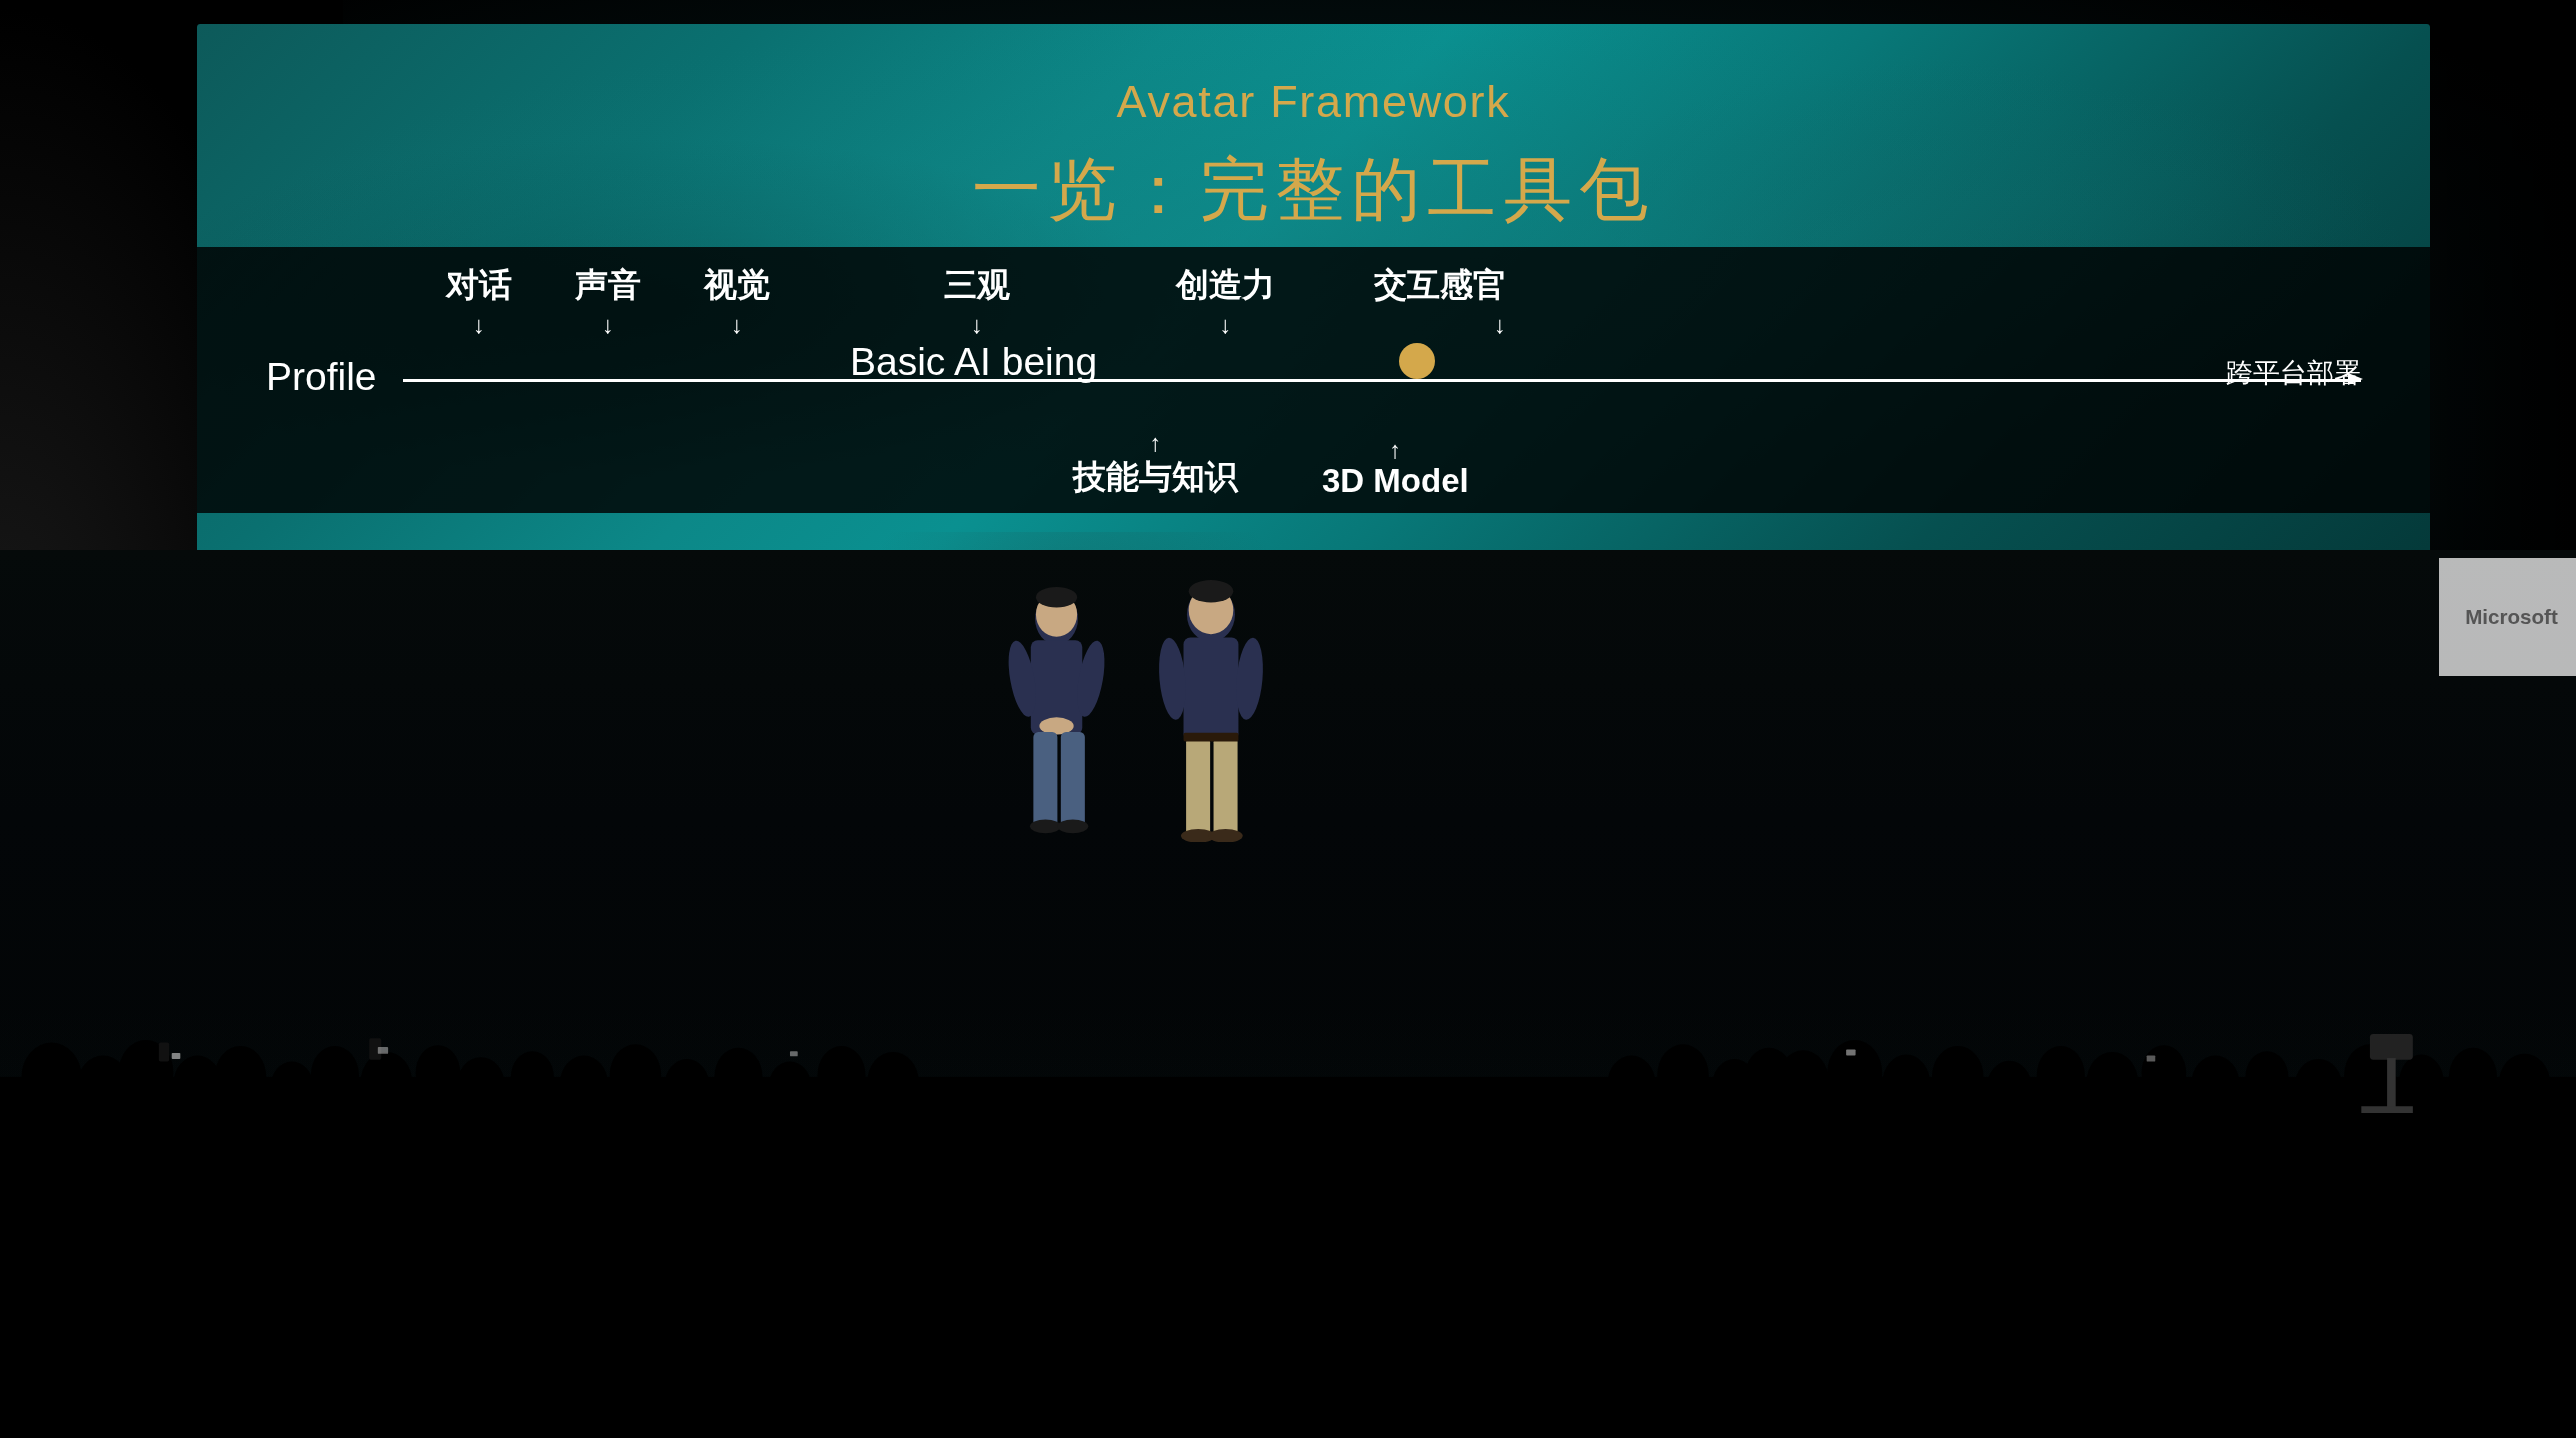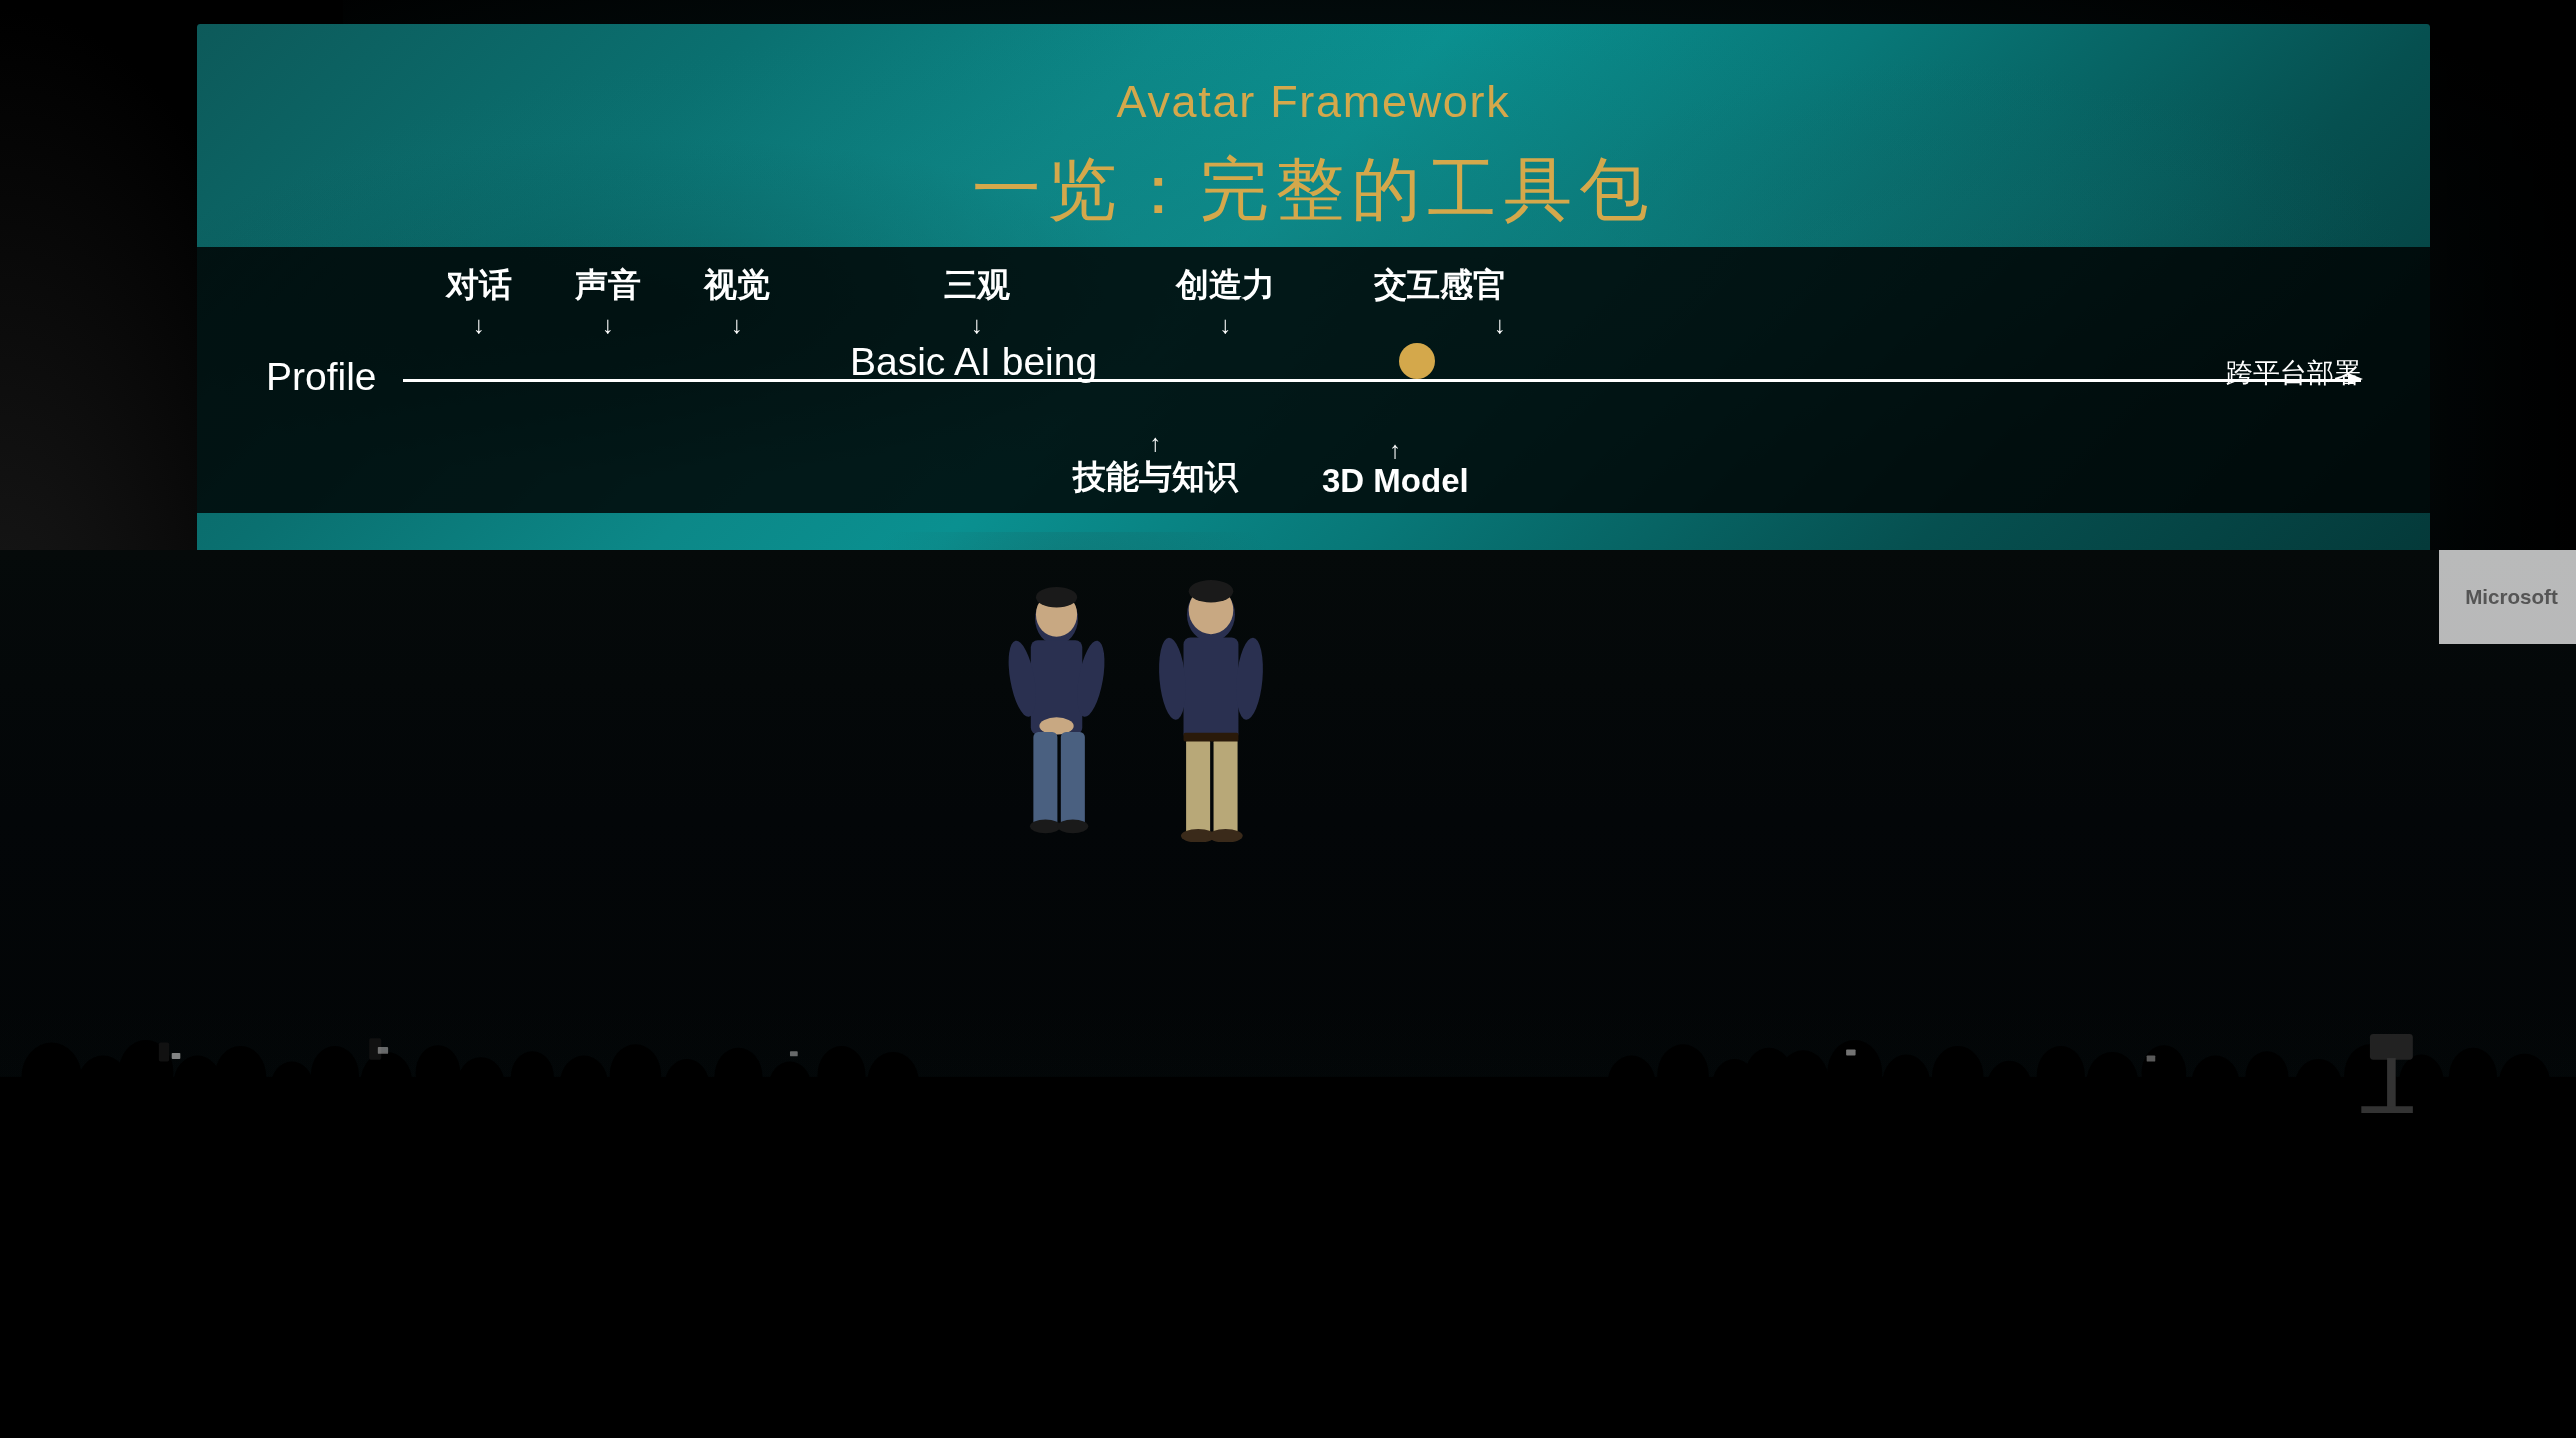--- a/index.html
+++ b/index.html
@@ -435,18 +435,18 @@
       <rect x="440" y="65" width="12" height="8" rx="1" fill="rgba(255,255,255,0.4)"></rect>
       <rect x="2150" y="68" width="11" height="7" rx="1" fill="rgba(255,255,255,0.45)"></rect>
       <rect x="2500" y="75" width="10" height="7" rx="1" fill="rgba(255,255,255,0.35)"></rect>
       <rect x="920" y="70" width="9" height="6" rx="1" fill="rgba(255,255,255,0.4)"></rect>
 
       <rect x="2760" y="50" width="50" height="30" rx="4" fill="#222"></rect>
       <rect x="2780" y="78" width="10" height="60" fill="#333"></rect>
       <line x1="2750" y1="138" x2="2810" y2="138" stroke="#333" stroke-width="8"></line>
     </svg>
 
-    <div style="position:absolute; top:0; right:0; width:137px; height:94px; background:rgba(230,230,230,0.8); display:flex; align-items:center; justify-content:center; font-size:20.6px; color:#555; font-weight:bold;padding-left:8px;">
+    <div style="position:absolute; top:8px; right:0; width:137px; height:118px; background:rgba(230,230,230,0.8); display:flex; align-items:center; justify-content:center; font-size:20.6px; color:#555; font-weight:bold;padding-left:8px;">
       <span>Microsoft</span>
     </div>
   </div>
 </div>
 
 
 </body></html>

